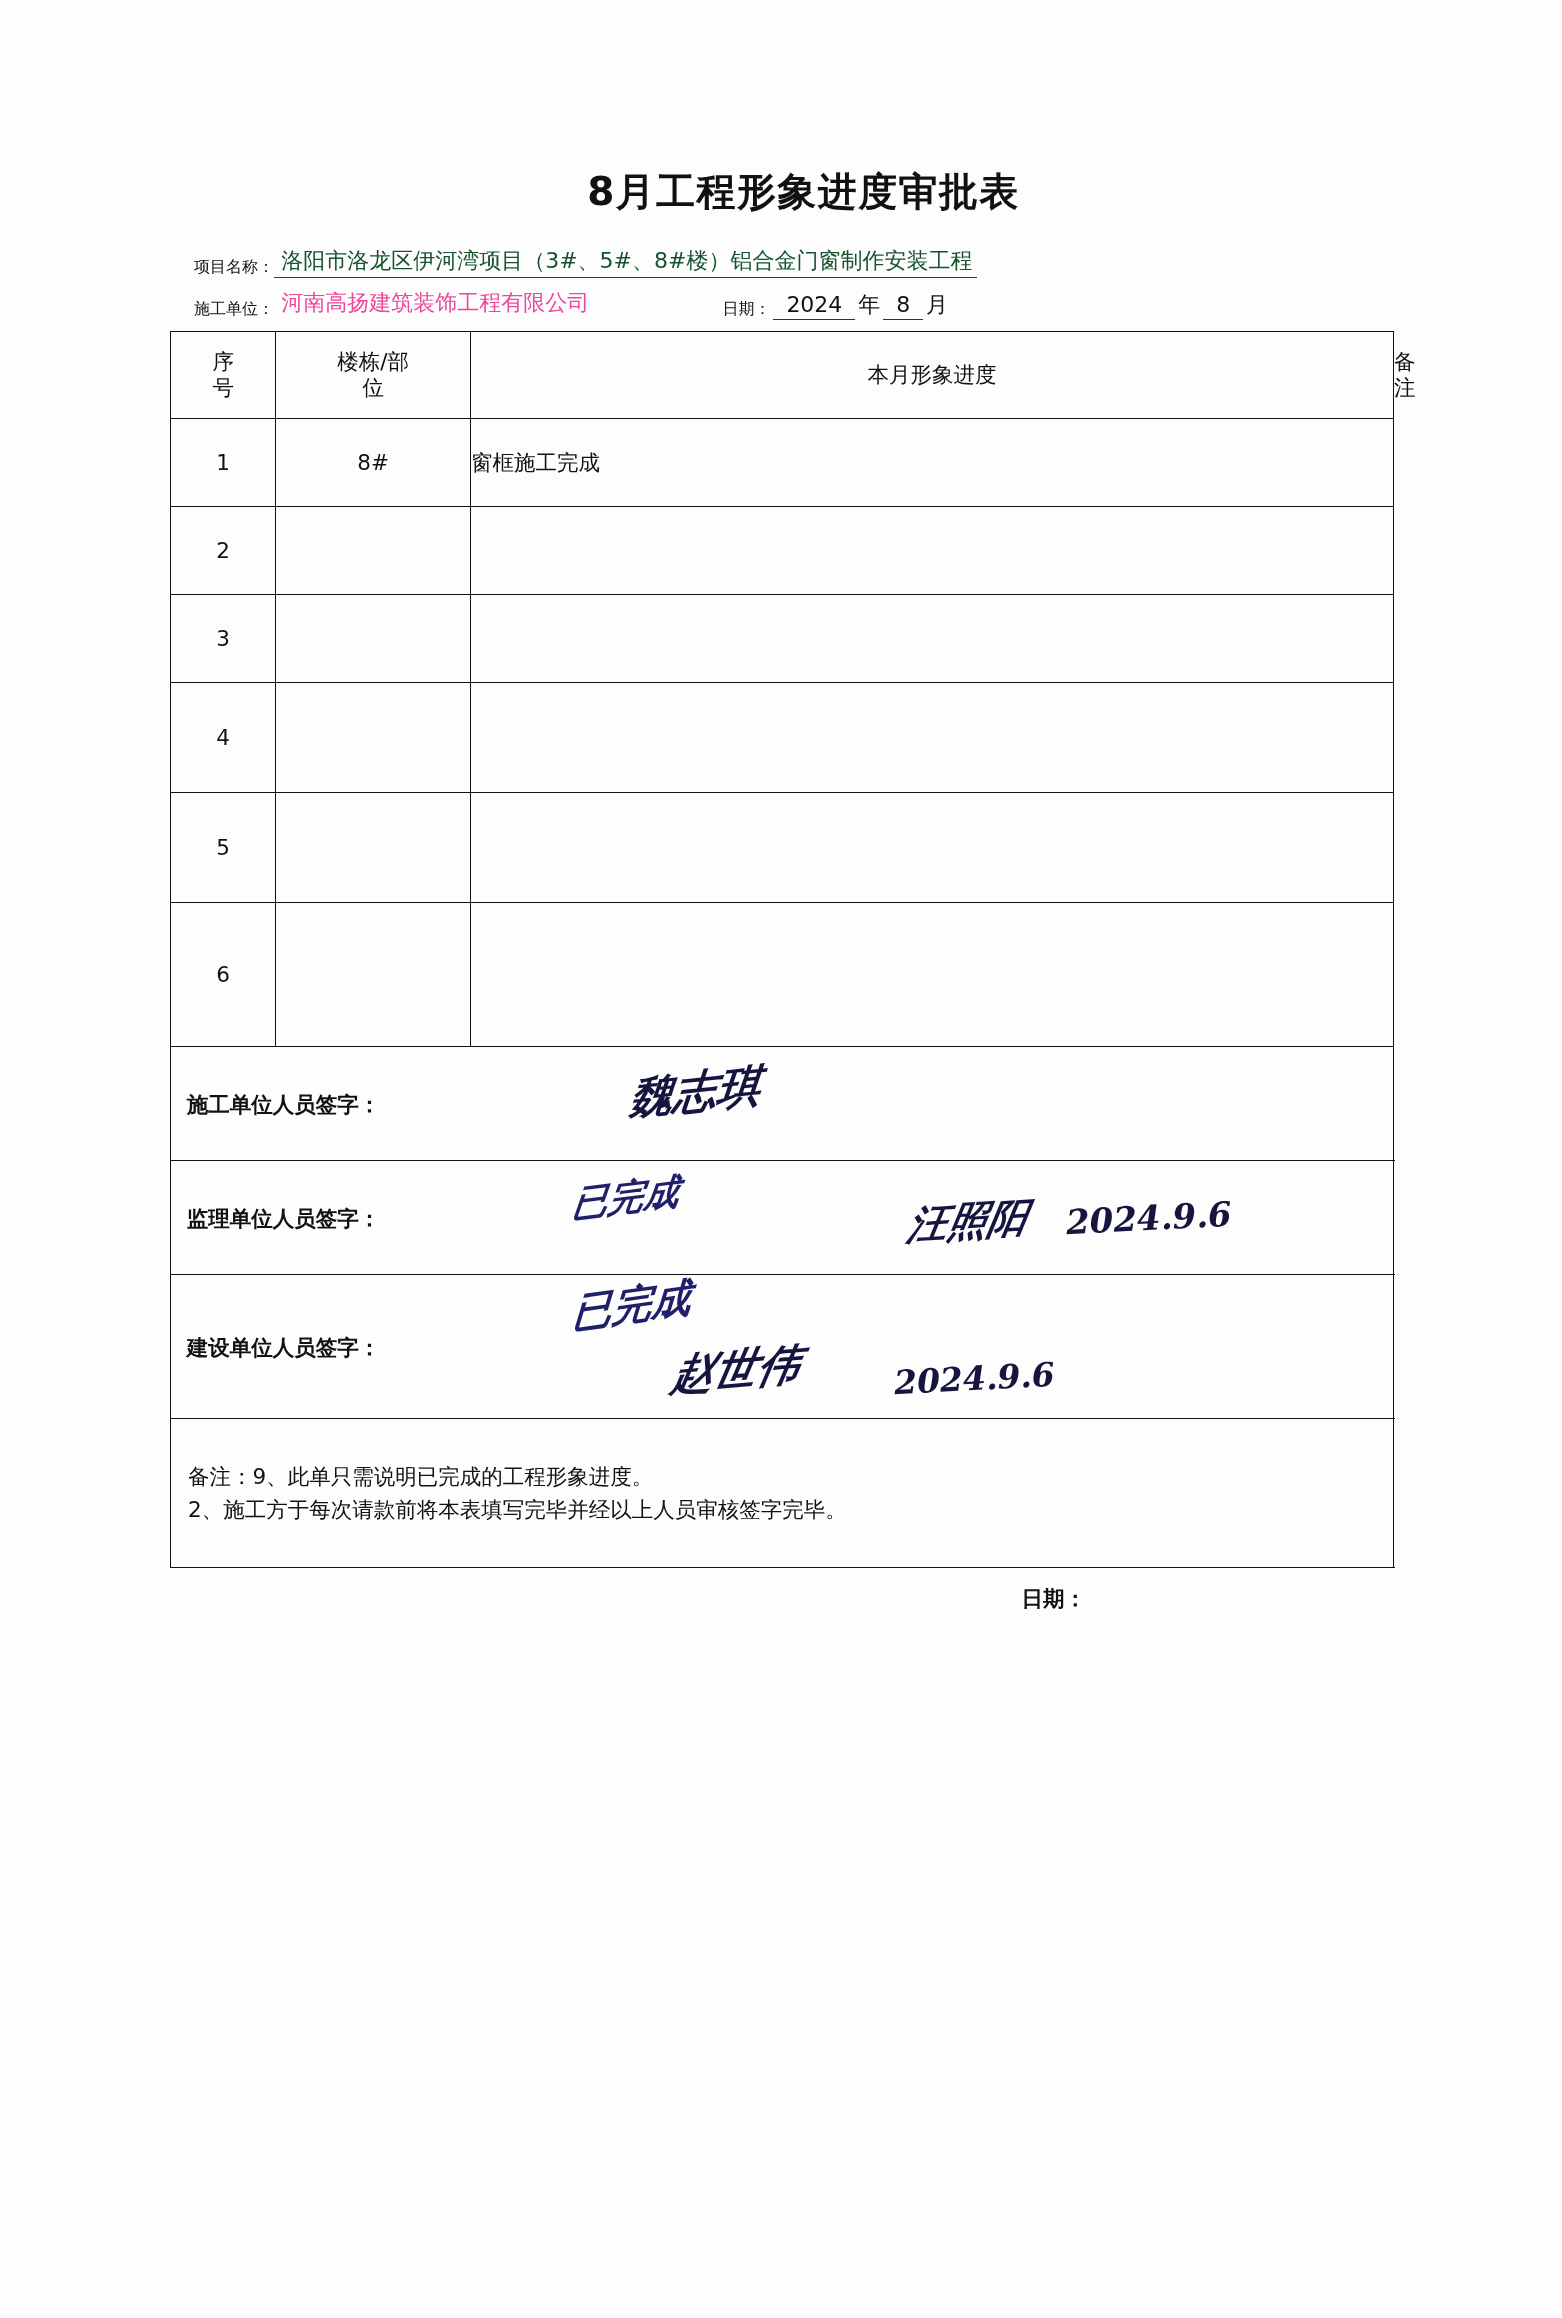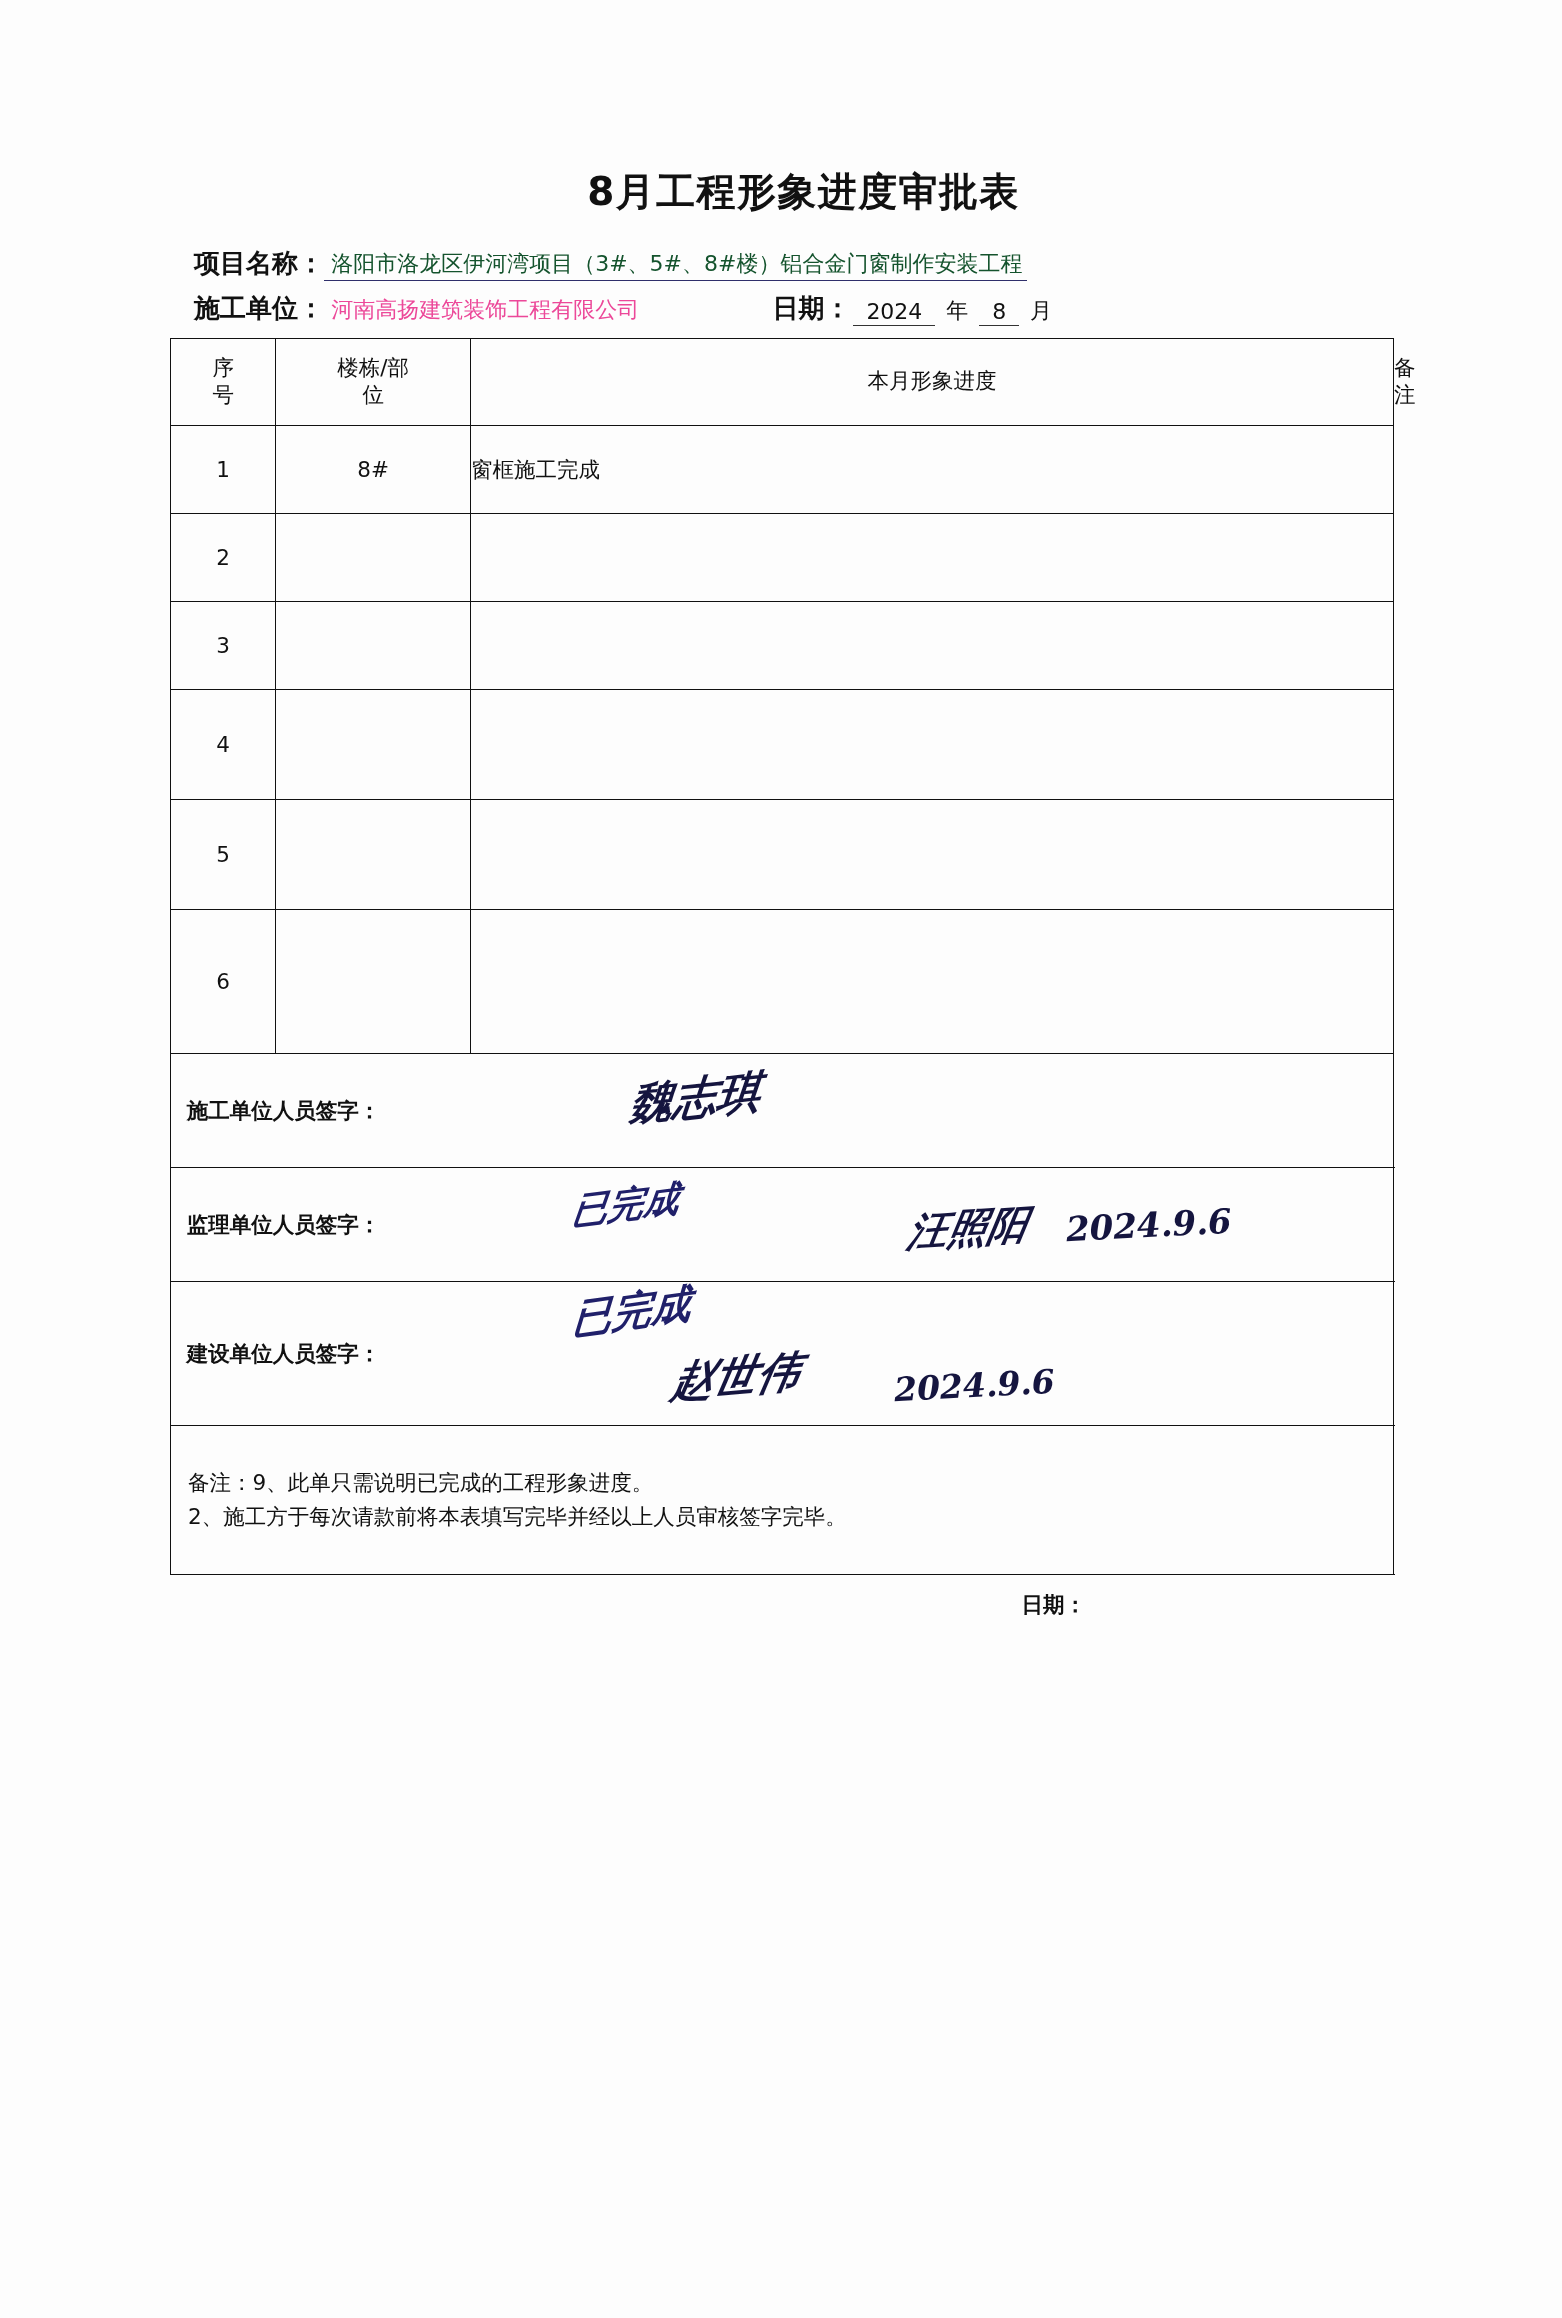--- a/index.html
+++ b/index.html
@@ -44,36 +44,36 @@
     font-size: 22px;
     font-family: "DejaVu Sans", sans-serif;
   }
   .meta-row {
     display: flex;
     align-items: flex-end;
     margin-bottom: 10px;
     white-space: nowrap;
   }
   .meta-label {
-    font-weight: bold;
-    font-size: 26px;
+    font-weight: normal;
+    font-size: 16px;
   }
   .meta-value {
     font-size: 22px;
     padding: 0 4.3px 1.4px 7.2px;
     border-bottom: 1.4px solid #2f2f6b;
     color: #14532d;
     font-family: "DejaVu Sans", sans-serif;
   }
   .meta-value.plain {
     border-bottom: none;
     color: #ec4899;
   }
   .meta-spacer { width: 129px; }
-  .date-inline { display: flex; align-items: flex-end; gap: 8px; }
+  .date-inline { display: flex; align-items: flex-end; }
   .date-num {
     border-bottom: 1.4px solid #333;
     padding: 0 13px 1.4px 13px;
     margin: 0 2.9px;
     font-size: 22px;
   }
 
   table.form {
     border-collapse: collapse;
     width: 1224px;

